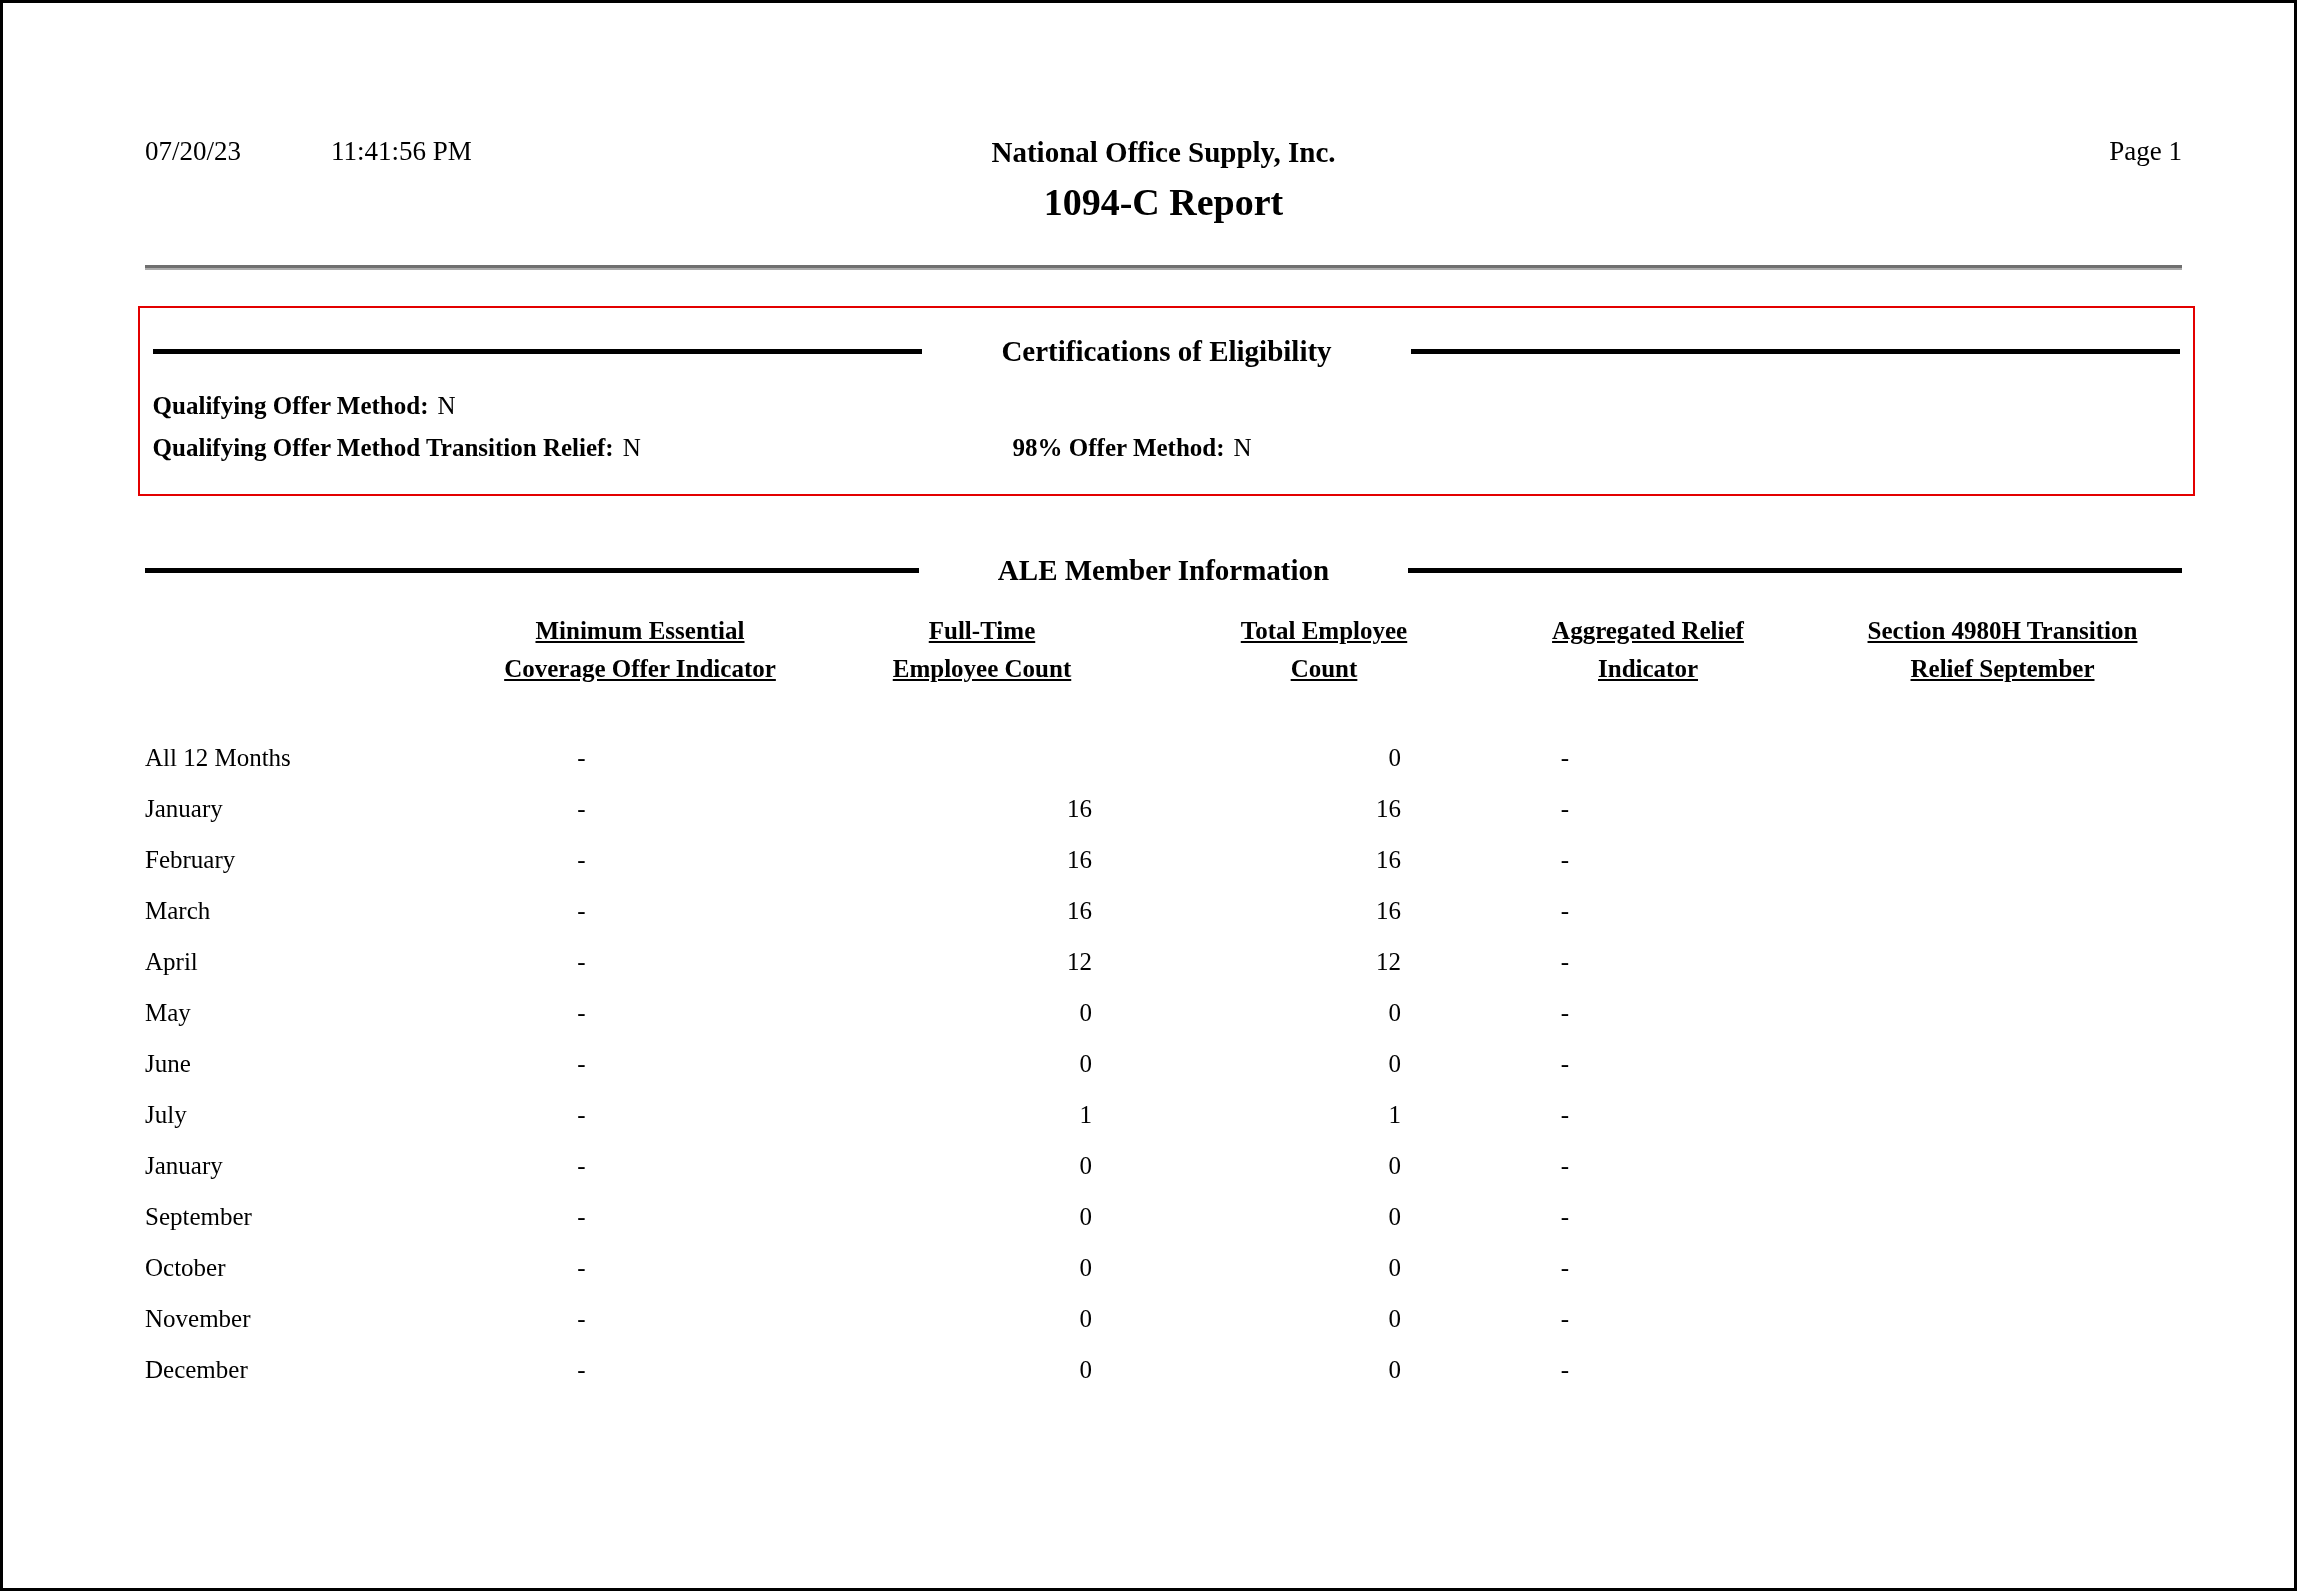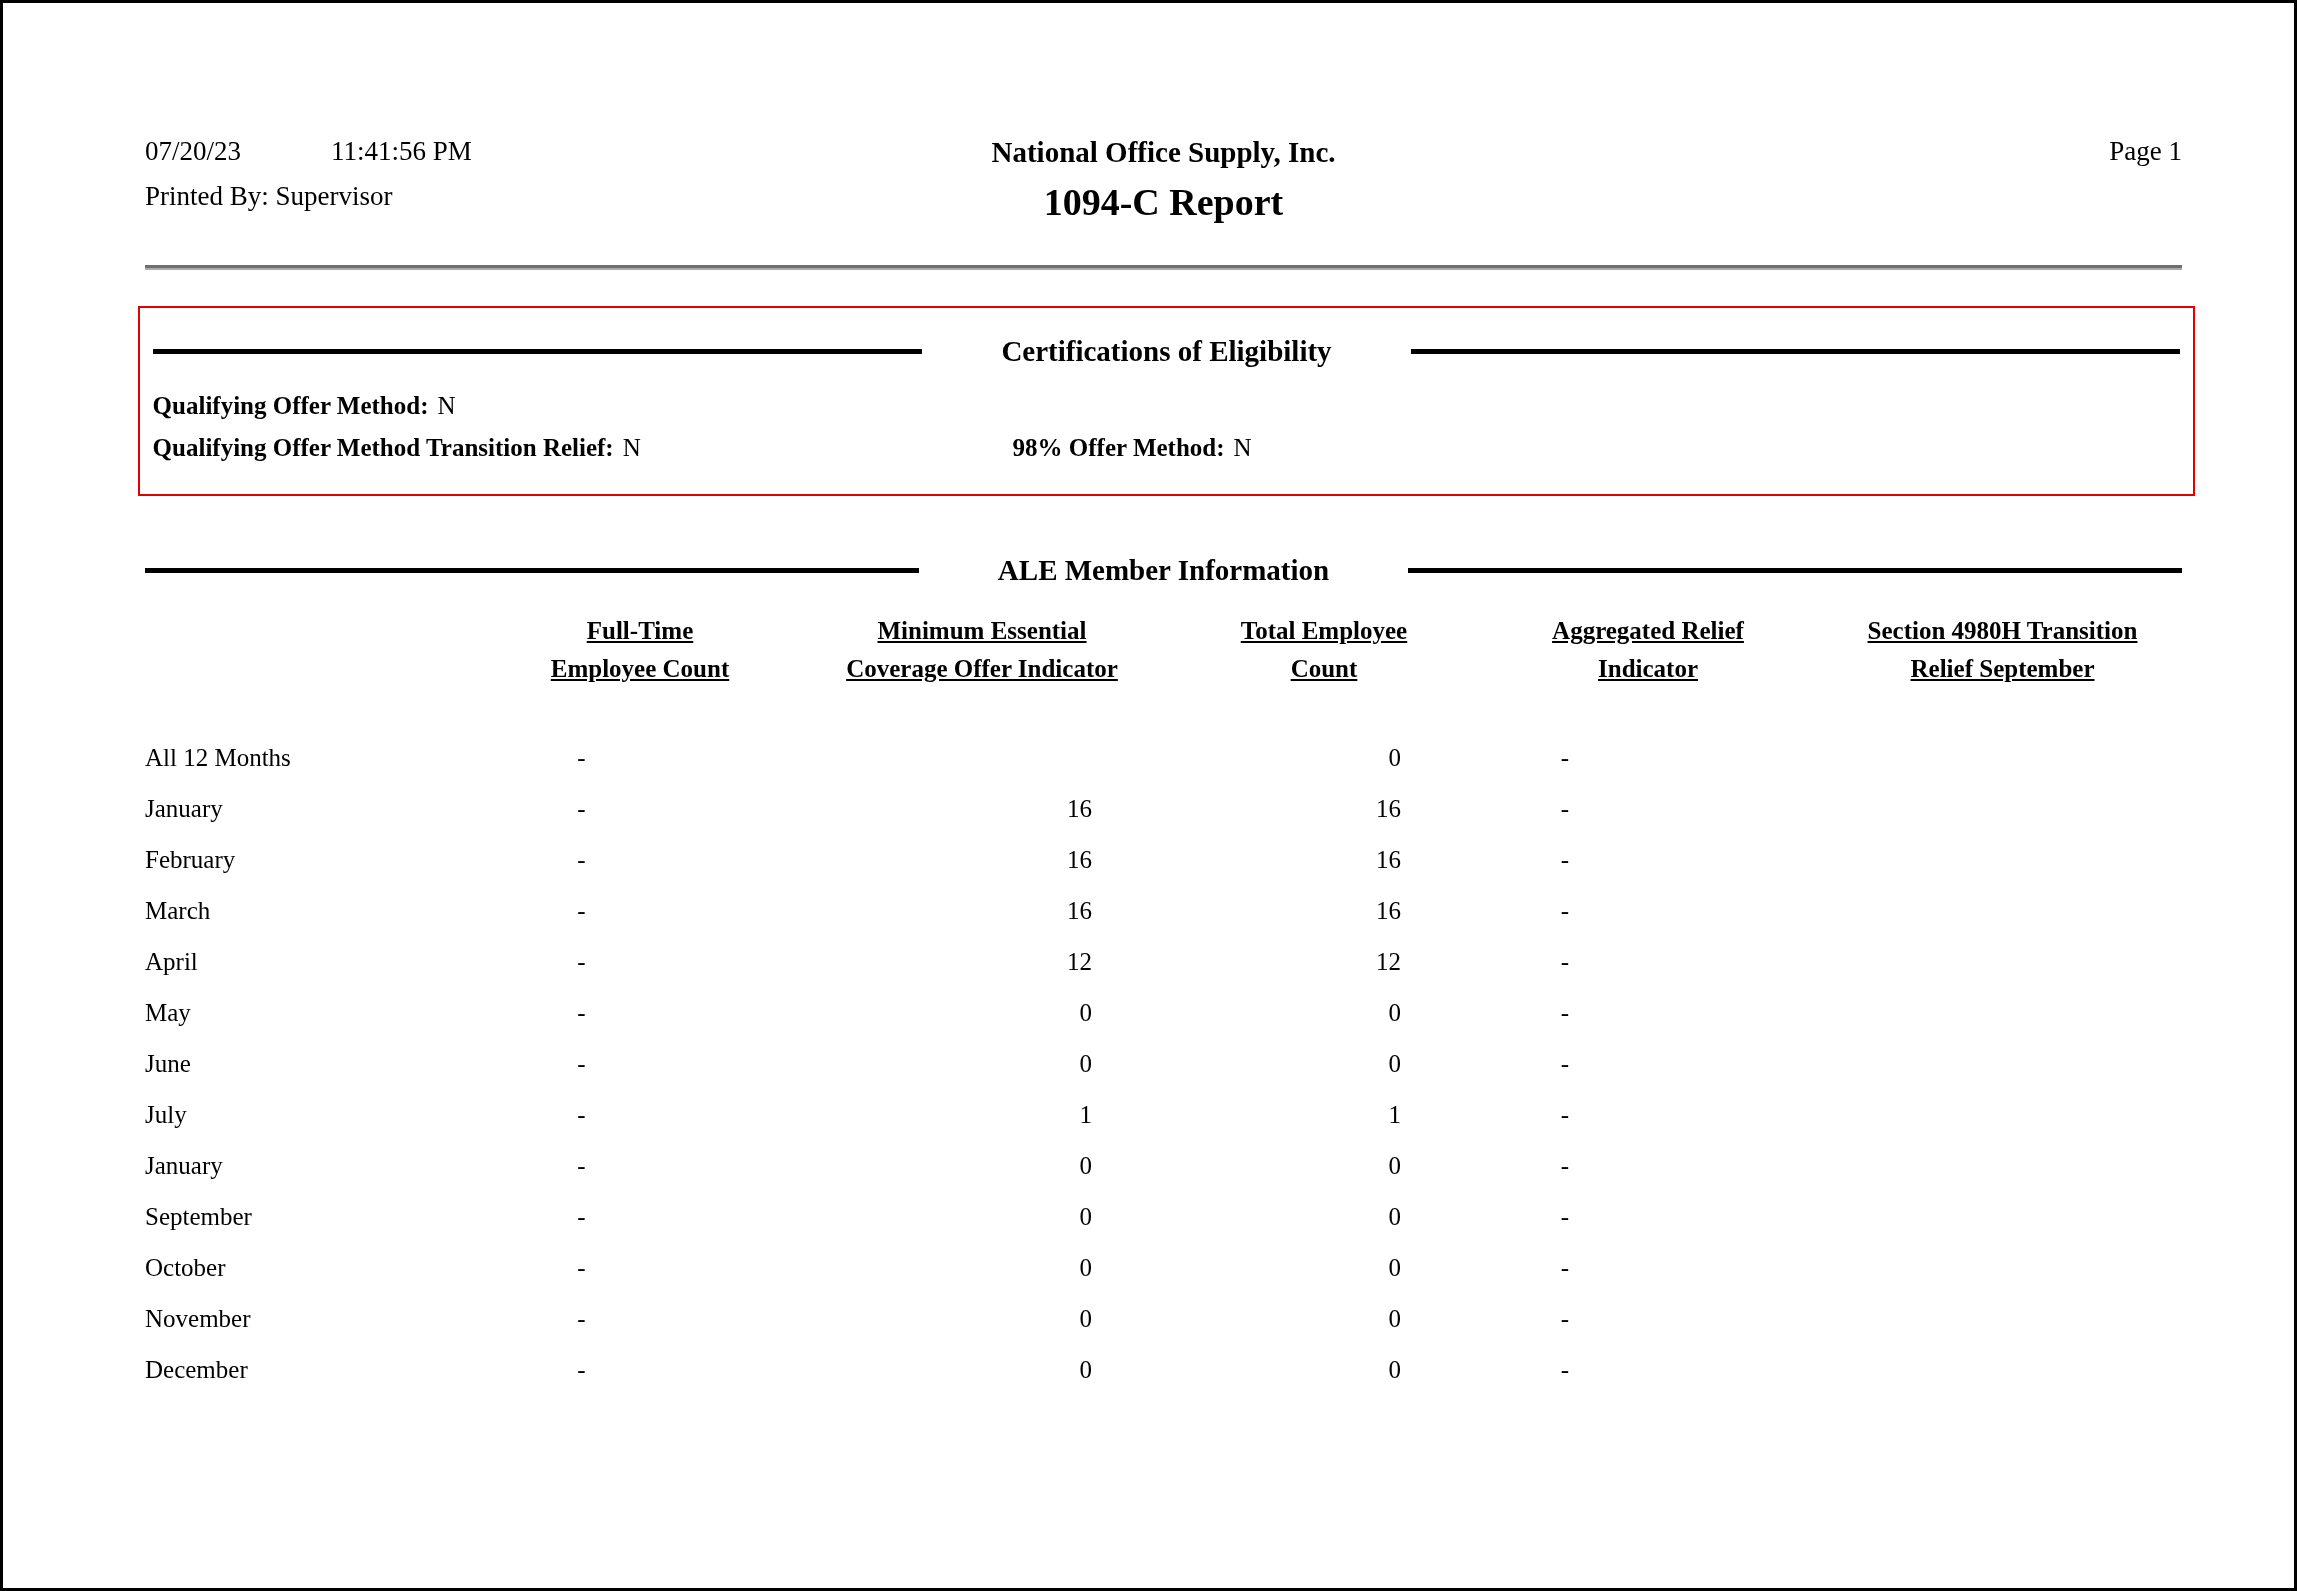--- a/index.html
+++ b/index.html
@@ -91,21 +91,20 @@
 </head>
 <body>
 
 <div class="page">
 
   <div class="report-header">
     <div class="h-left">
       <div class="line1">
         <span class="date">07/20/23</span><span class="time">11:41:56 PM</span>
       </div>
-      <div class="printed-by">Printed By: Supervisor</div>
     </div>
     <div class="h-center">
       <div class="company">National Office Supply, Inc.</div>
       <div class="report-title">1094-C Report</div>
     </div>
     <div class="h-right">
       <span>Page 1</span>
     </div>
   </div>
 
@@ -136,28 +135,28 @@
 
   <div class="section-title-row ale-title-row">
     <div class="sline"></div>
     <div class="section-title">ALE Member Information</div>
     <div class="sline"></div>
   </div>
 
   <div class="ale-grid ale-header">
     <div class="hcell"></div>
     <div class="hcell">
+      <div><span>Minimum Essential</span></div>
+      <div><span>Coverage Offer Indicator</span></div>
+    </div>
+    <div class="hcell">
       <div><span>Full-Time</span></div>
       <div><span>Employee Count</span></div>
     </div>
     <div class="hcell">
-      <div><span>Minimum Essential</span></div>
-      <div><span>Coverage Offer Indicator</span></div>
-    </div>
-    <div class="hcell">
       <div><span>Total Employee</span></div>
       <div><span>Count</span></div>
     </div>
     <div class="hcell">
       <div><span>Aggregated Relief</span></div>
       <div><span>Indicator</span></div>
     </div>
     <div class="hcell">
       <div><span>Section 4980H Transition</span></div>
       <div><span>Relief September</span></div>

